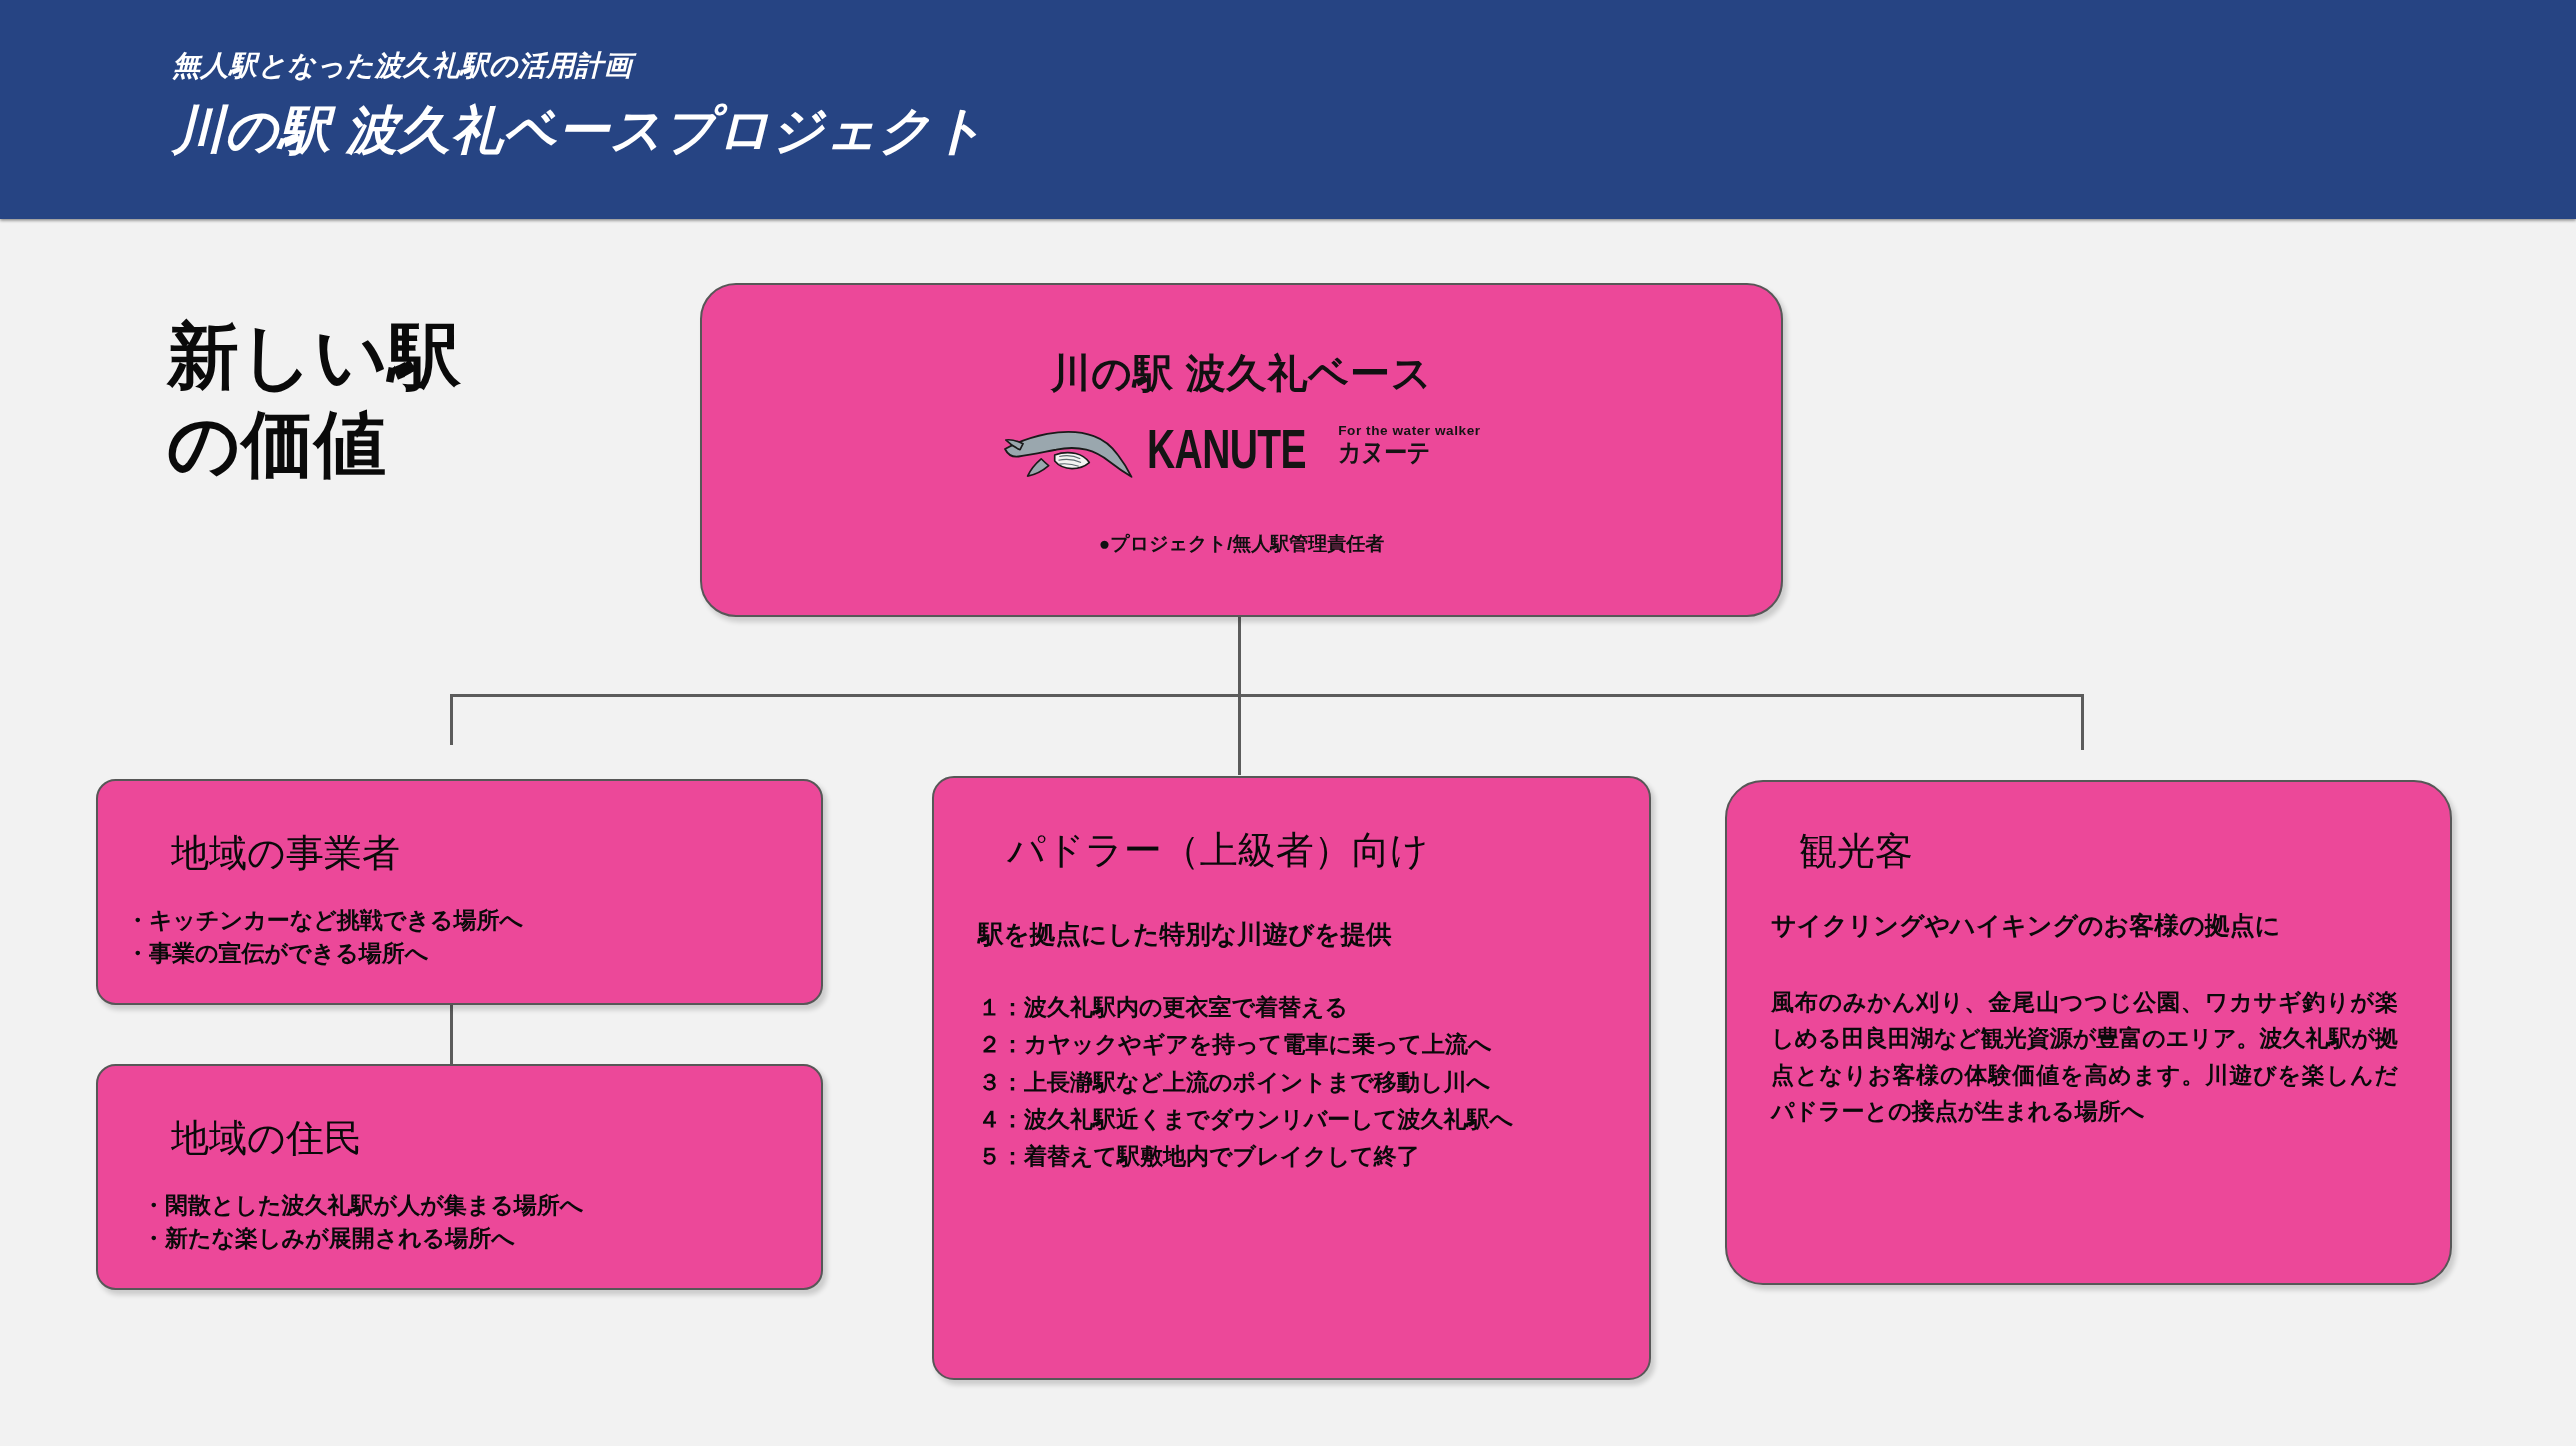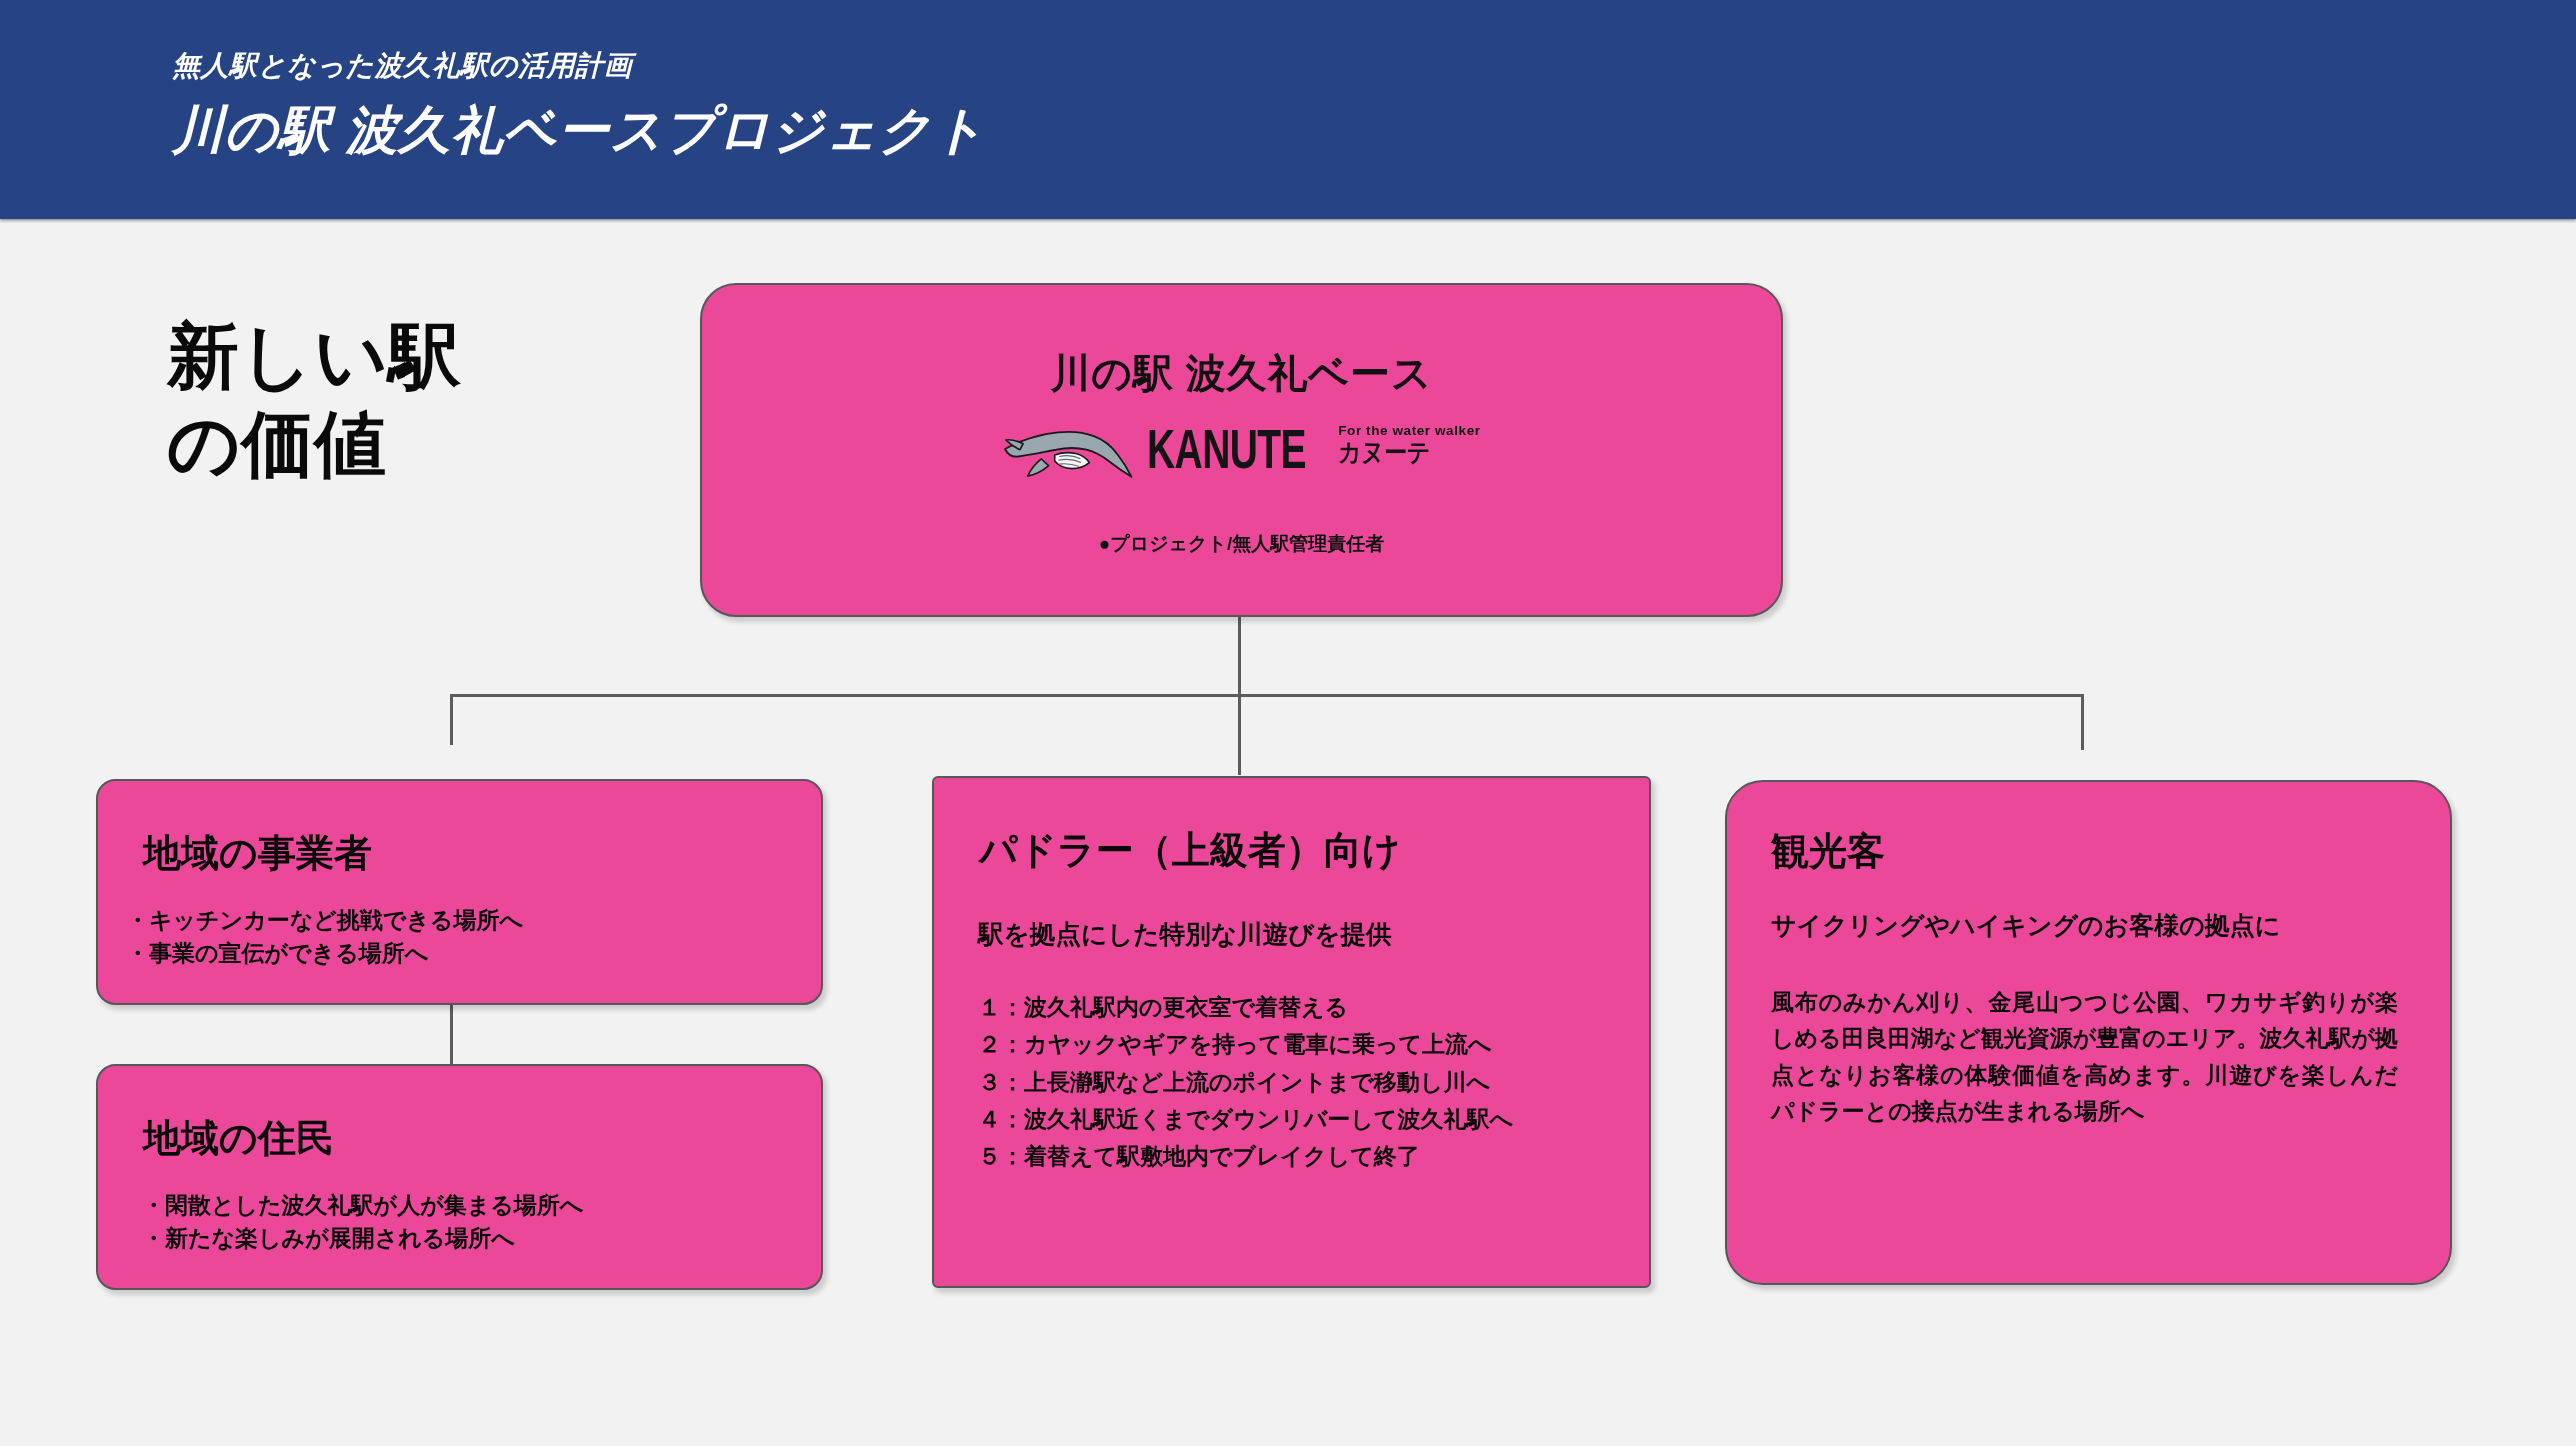--- a/index.html
+++ b/index.html
@@ -151,33 +151,34 @@
   
   #card-business {
     left: 96px; top: 779px; width: 727px; height: 226px;
     border-radius: 19.6px;
   }
   #card-residents {
     left: 96px; top: 1064px; width: 727px; height: 226px;
     border-radius: 19.6px;
   }
   #card-paddler {
-    left: 932px; top: 776px; width: 719px; height: 512px;
-    border-radius: 6px;
+    left: 932px; top: 776px; width: 719px; height: 604px;
+    border-radius: 22px;
   }
   #card-tourist {
     left: 1725px; top: 780px; width: 727px; height: 505px;
     border-radius: 38px;
   }
 
   .card-title {
     position: absolute;
-    font-weight: 700;
+    font-weight: 400;
     color: #0a0a0a;
     white-space: nowrap;
+    margin-left: 28px;
   }
   .card-body { position: absolute; color: #0a0a0a; }
 
   
   #business-title { left: 45px; top: 47px; font-size: 38px; }
   #business-body  { left: 28px; top: 123px; font-size: 23px; font-weight: 700; line-height: 1.42; }
 
   
   #residents-title { left: 45px; top: 47px; font-size: 38px; }
   #residents-body  { left: 44px; top: 123px; font-size: 23px; font-weight: 700; line-height: 1.42; }

